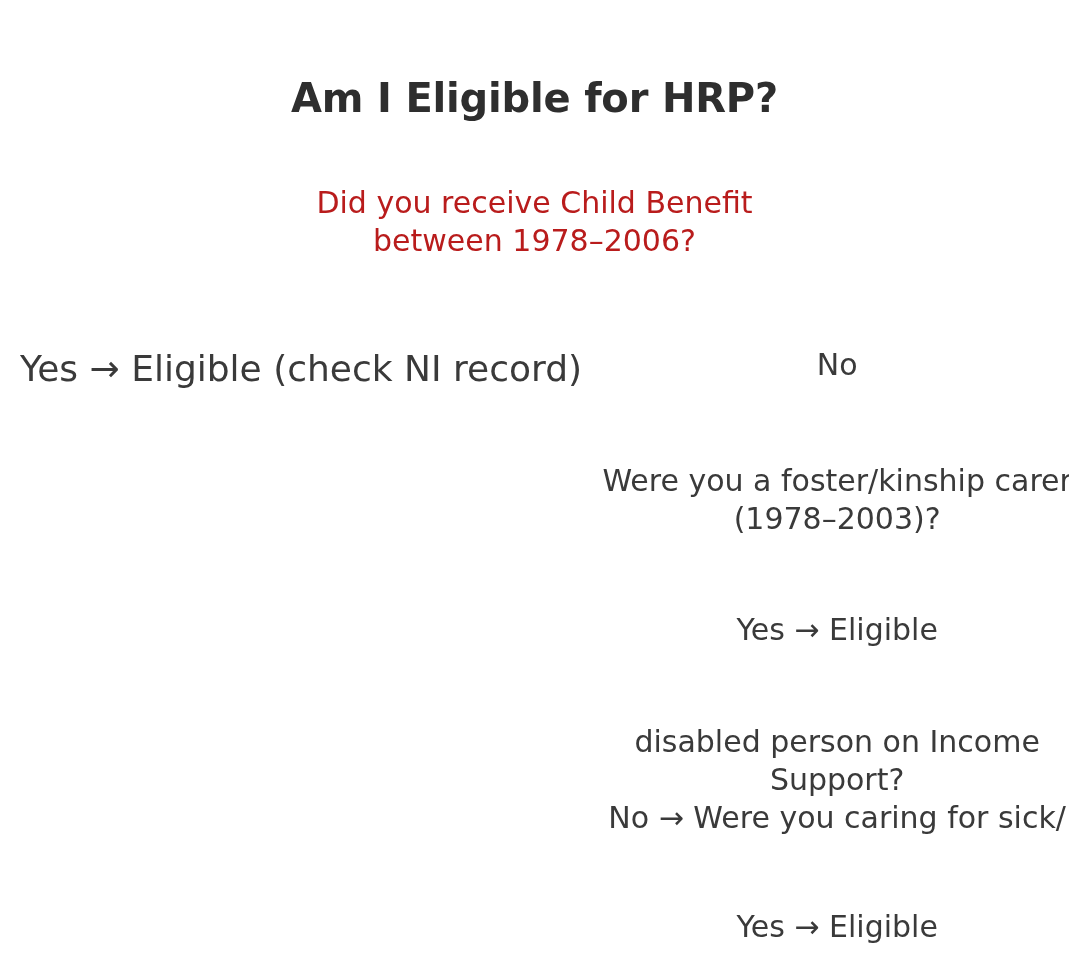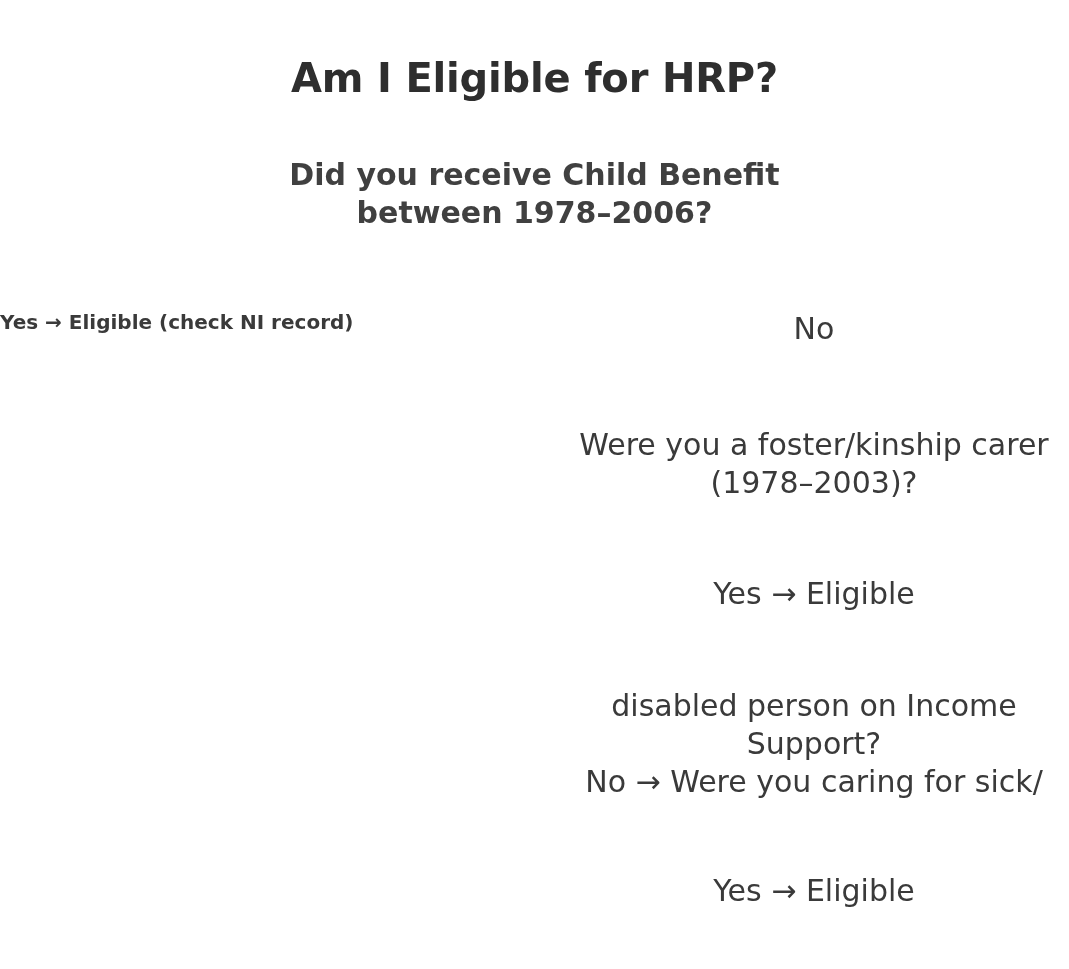--- a/index.html
+++ b/index.html
@@ -13,60 +13,60 @@
     height: 969px;
     font-family: "DejaVu Sans", "Liberation Sans", sans-serif;
     color: #3a3a3a;
     overflow: hidden;
   }
 
   .page {
     box-sizing: border-box;
     width: 1069px;
     height: 969px;
+    padding: 20px;
     position: relative;
   }
 
   
   .title {
     margin: 0;
     padding-top: 55px;
     text-align: center;
     font-size: 40px;
     font-weight: bold;
     line-height: 1.15;
     color: #2e2e2e;
     letter-spacing: -0.2px;
   }
 
   
   .root-question {
-    margin: 0;
+    margin: 8px;
     padding-top: 55px;
     text-align: center;
     font-size: 30px;
-    font-weight: bold;
+    font-weight: normal;
     line-height: 1.27;
-    color: #404040;
+    color: #b91c1c;
   }
 
   
   .branch-row {
     display: flex;
     align-items: flex-start;
     justify-content: space-between;
     padding-top: 78px;
   }
   .branch-yes {
-    font-size: 20px;
+    font-size: 36px;
     line-height: 1.27;
     text-align: right;
     white-space: nowrap;
     flex: 0 0 auto;
-    font-weight: bold;
   }
   .branch-no-col {
     flex: 0 0 510px;
     max-width: 510px;
     text-align: center;
   }
   .branch-no-label {
     font-size: 30px;
     line-height: 1.27;
   }

